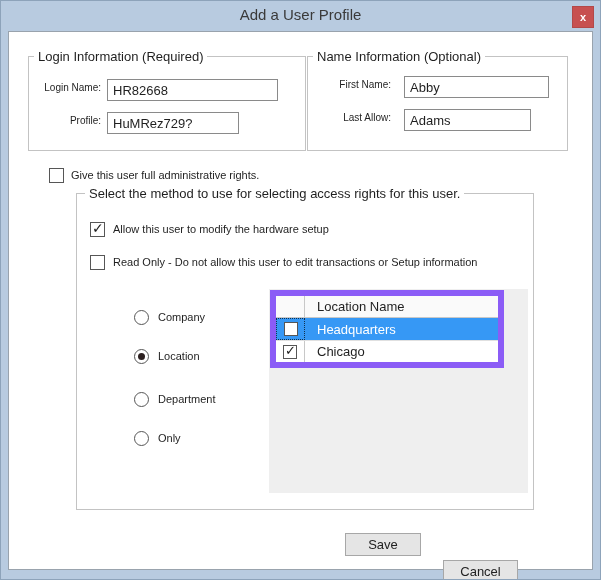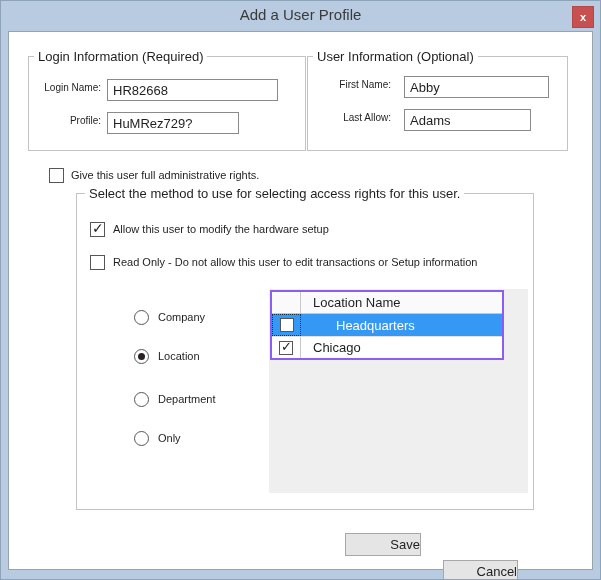--- a/index.html
+++ b/index.html
@@ -74,25 +74,25 @@
   .radio.selected::before {
     content:""; position:absolute; left:3px; top:3px;
     width:7px; height:7px; border-radius:50%; background:#2b1f1f;
   }
   .grid-panel {
     position:absolute;
     background:#efefef;
   }
   .grid {
     position:absolute; left:1px; top:1px; width:234px;
-    border:2px solid #8b5cf6; background:#bef264;
+    border:6px solid #8b5cf6; background:#bef264;
   }
   .g-row { display:flex; height:22px; align-items:stretch; }
   .g-row.header { background:#fafafa; border-bottom:1px solid #c8c8c8; }
-  .g-row.sel { background:#3698f5; color:#ffffff;gap:23px; }
+  .g-row.sel { background:#3698f5; color:#ffffff; }
   .g-row.plain { background:#ffffff; border-top:1px solid #e0e0e0; }
   .g-cbcell {
     width:29px; flex:0 0 29px;
     border-right:1px solid #c8c8c8;
     display:flex; align-items:center; justify-content:center;
     position:relative;
   }
   .g-row.sel .g-cbcell { border:1px dotted #10314d; border-right:1px dotted #10314d; }
   .g-namecell {
     flex:1; display:flex; align-items:center;
@@ -106,21 +106,21 @@
     content:"✓";
     position:absolute; left:1px; top:-3px;
     font-family:"DejaVu Sans", sans-serif;
     font-size:13px; font-weight:bold; color:#1a1a1a;
   }
   .btn {
     position:absolute; height:23px;
     background:#e5e5e5; border:1px solid #a7a7a7;
     font-size:13px; color:#222222;
     font-family:"Liberation Sans",sans-serif;
-    display:flex; align-items:center; justify-content:flex-end;
+    display:flex; align-items:center; justify-content:center;
     cursor:default;
   }
 </style>
 </head>
 <body>
 
 <div class="dialog">
 
   <div class="titlebar">
     <span class="title">Add a User Profile</span>
@@ -133,21 +133,21 @@
 
     <div class="group" style="left:19px; top:24px; width:278px; height:95px;">
       <span class="legend" style="left:5px;">Login Information (Required)</span>
     </div>
     <span class="field-label" style="left:20px; top:50px; width:72px;">Login Name:</span>
     <input class="tbox" style="left: 98px; top: 47px; width: 171px;" value="HR82668">
     <span class="field-label" style="left:20px; top:83px; width:72px;">Profile:</span>
     <input class="tbox" style="left: 98px; top: 80px; width: 132px;" value="HuMRez729?">
 
     <div class="group" style="left:298px; top:24px; width:261px; height:95px;">
-      <span class="legend" style="left:5px;">User Information (Optional)</span>
+      <span class="legend" style="left:5px;">Name Information (Optional)</span>
     </div>
     <span class="field-label" style="left:302px; top:47px; width:80px;">First Name:</span>
     <input class="tbox" style="left: 395px; top: 44px; width: 145px;" value="Abby">
     <span class="field-label" style="left:302px; top:80px; width:80px;">Last Allow:</span>
     <input class="tbox" style="left: 395px; top: 77px; width: 127px;" value="Adams">
 
     <div class="cb" style="left:40px; top:136px;"></div>
     <span class="cb-label" style="left:62px; top:137px;">Give this user full administrative rights.</span>
 
     <div class="group" style="left:67px; top:161px; width:458px; height:317px;">

